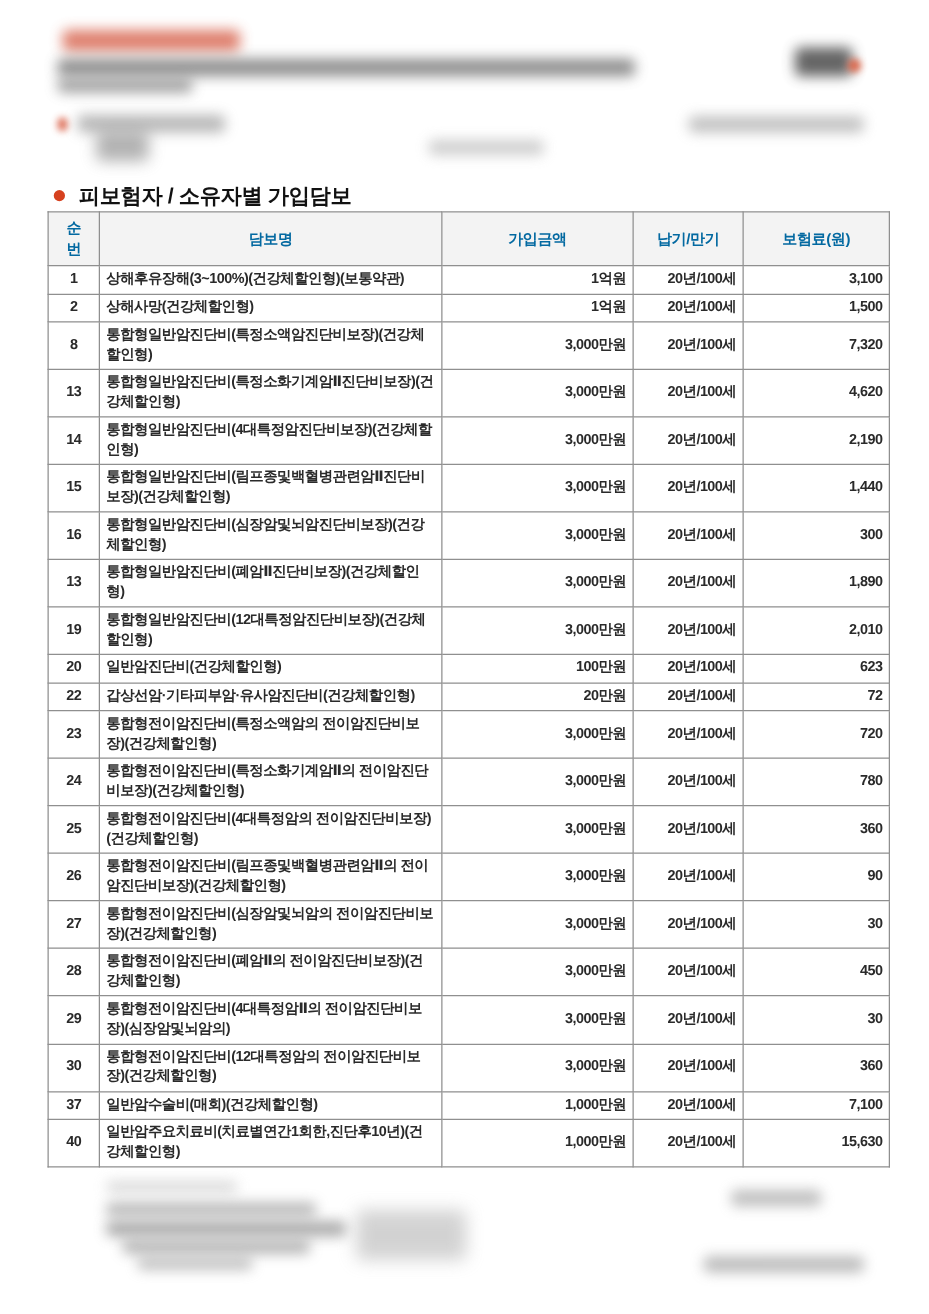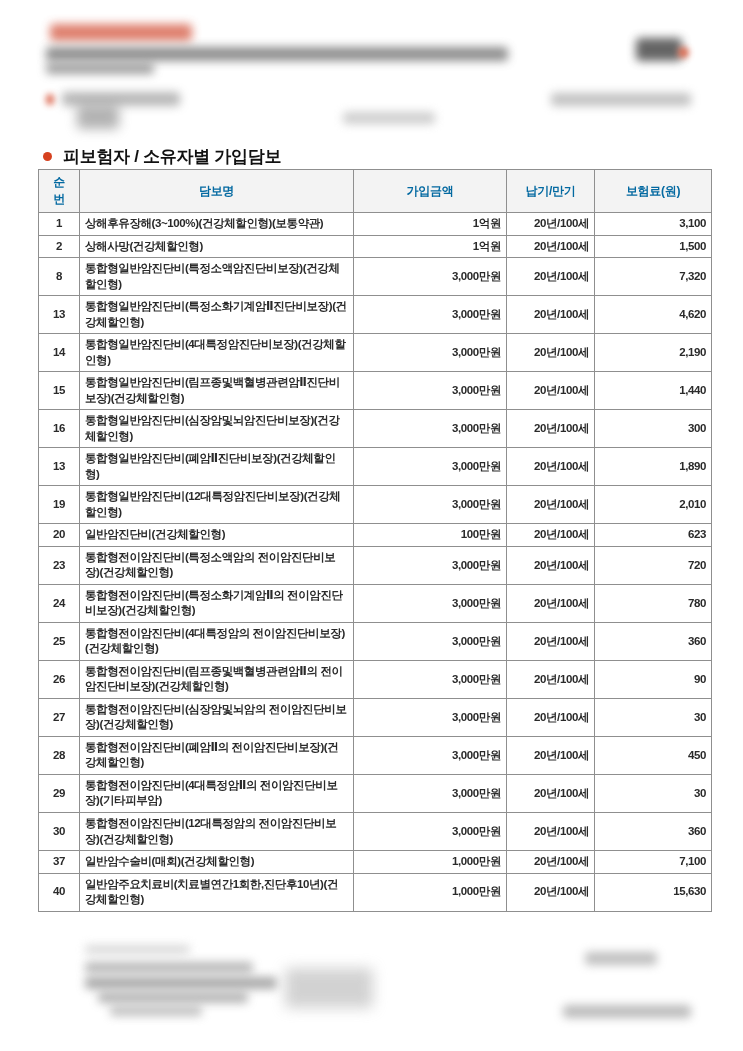--- a/index.html
+++ b/index.html
@@ -202,20 +202,27 @@
             <td class="c-premium">2,010</td>
           </tr>
           <tr>
             <td class="c-no">20</td>
             <td class="c-name">일반암진단비(건강체할인형)</td>
             <td class="c-amount">100만원</td>
             <td class="c-term">20년/100세</td>
             <td class="c-premium">623</td>
           </tr>
           <tr>
+            <td class="c-no">22</td>
+            <td class="c-name">갑상선암·기타피부암·유사암진단비(건강체할인형)</td>
+            <td class="c-amount">20만원</td>
+            <td class="c-term">20년/100세</td>
+            <td class="c-premium">72</td>
+          </tr>
+          <tr>
             <td class="c-no">23</td>
             <td class="c-name">통합형전이암진단비(특정소액암의 전이암진단비보장)(건강체할인형)</td>
             <td class="c-amount">3,000만원</td>
             <td class="c-term">20년/100세</td>
             <td class="c-premium">720</td>
           </tr>
           <tr>
             <td class="c-no">24</td>
             <td class="c-name">통합형전이암진단비(특정소화기계암Ⅱ의 전이암진단비보장)(건강체할인형)</td>
             <td class="c-amount">3,000만원</td>
@@ -245,21 +252,21 @@
           </tr>
           <tr>
             <td class="c-no">28</td>
             <td class="c-name">통합형전이암진단비(폐암Ⅱ의 전이암진단비보장)(건강체할인형)</td>
             <td class="c-amount">3,000만원</td>
             <td class="c-term">20년/100세</td>
             <td class="c-premium">450</td>
           </tr>
           <tr>
             <td class="c-no">29</td>
-            <td class="c-name">통합형전이암진단비(4대특정암Ⅱ의 전이암진단비보장)(기타피부암)</td>
+            <td class="c-name">통합형전이암진단비(4대특정암Ⅱ의 전이암진단비보장)(심장암및뇌암의)</td>
             <td class="c-amount">3,000만원</td>
             <td class="c-term">20년/100세</td>
             <td class="c-premium">30</td>
           </tr>
           <tr>
             <td class="c-no">30</td>
             <td class="c-name">통합형전이암진단비(12대특정암의 전이암진단비보장)(건강체할인형)</td>
             <td class="c-amount">3,000만원</td>
             <td class="c-term">20년/100세</td>
             <td class="c-premium">360</td>

